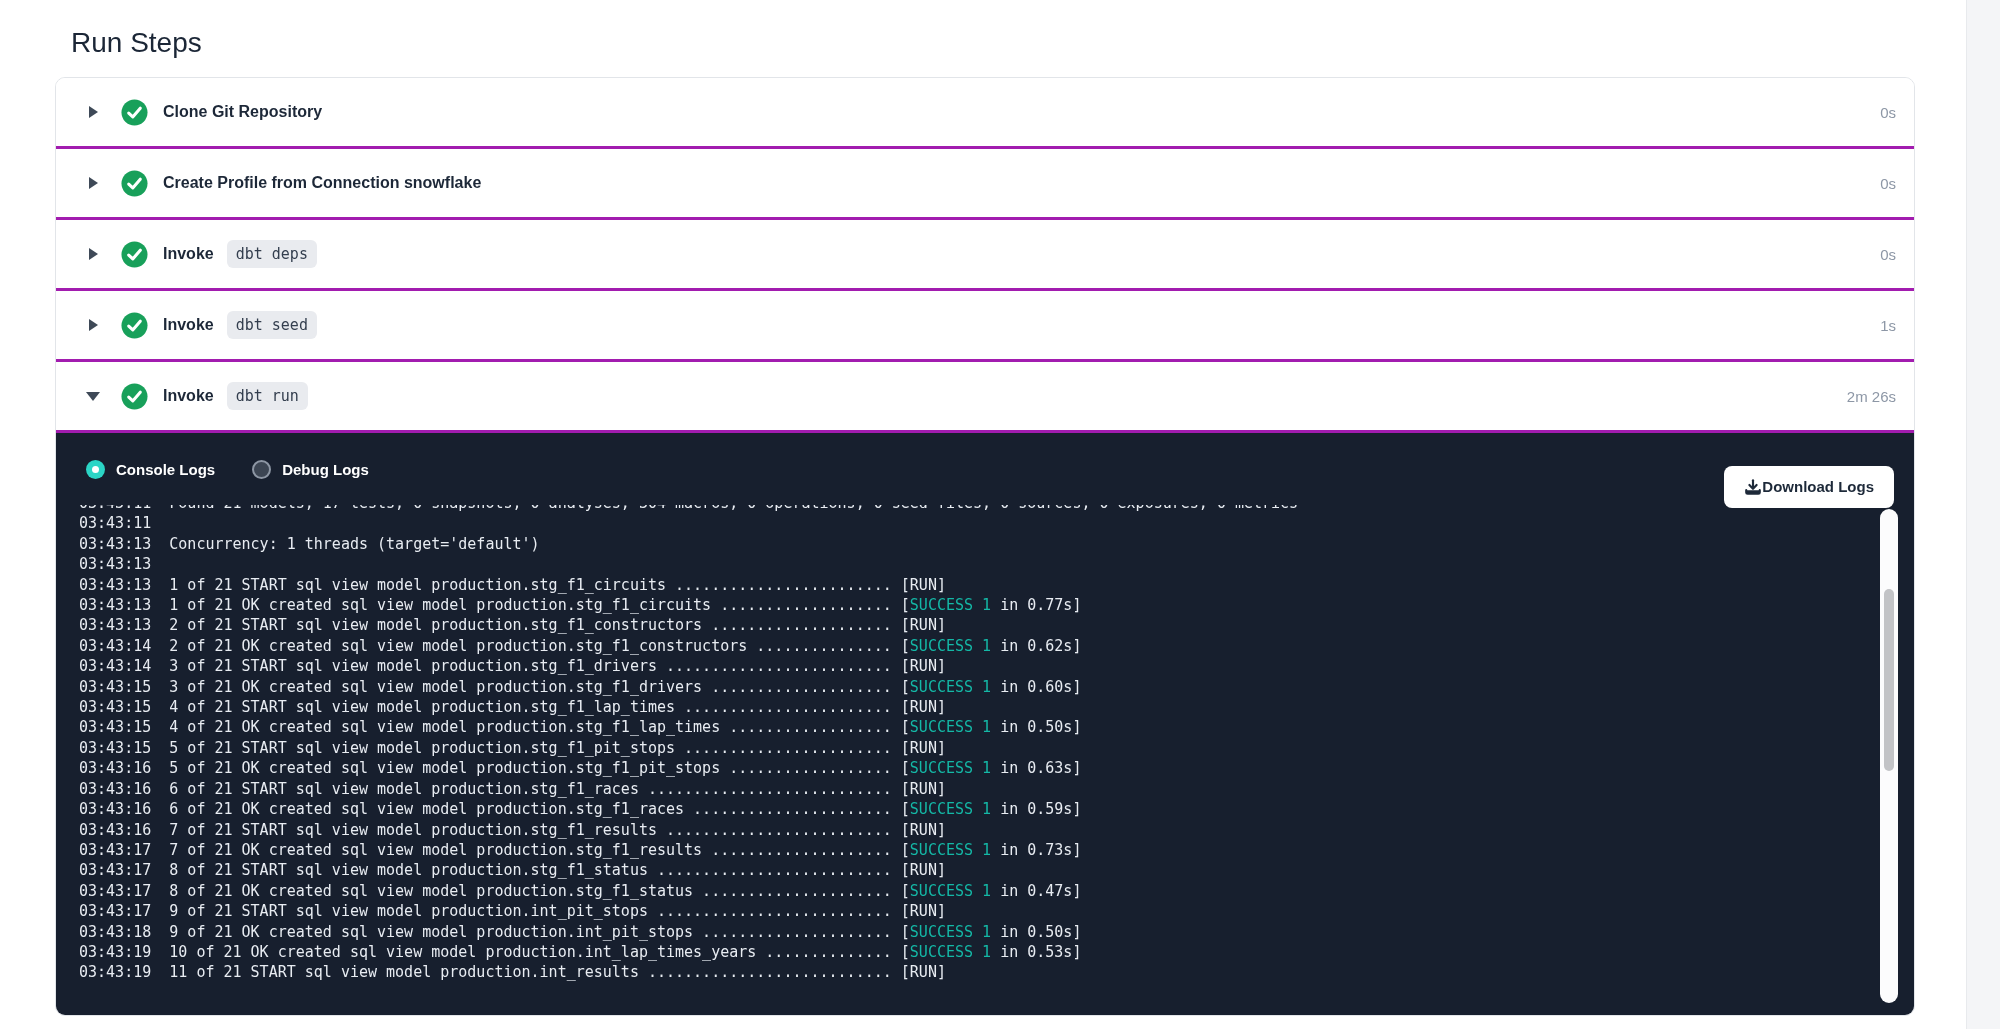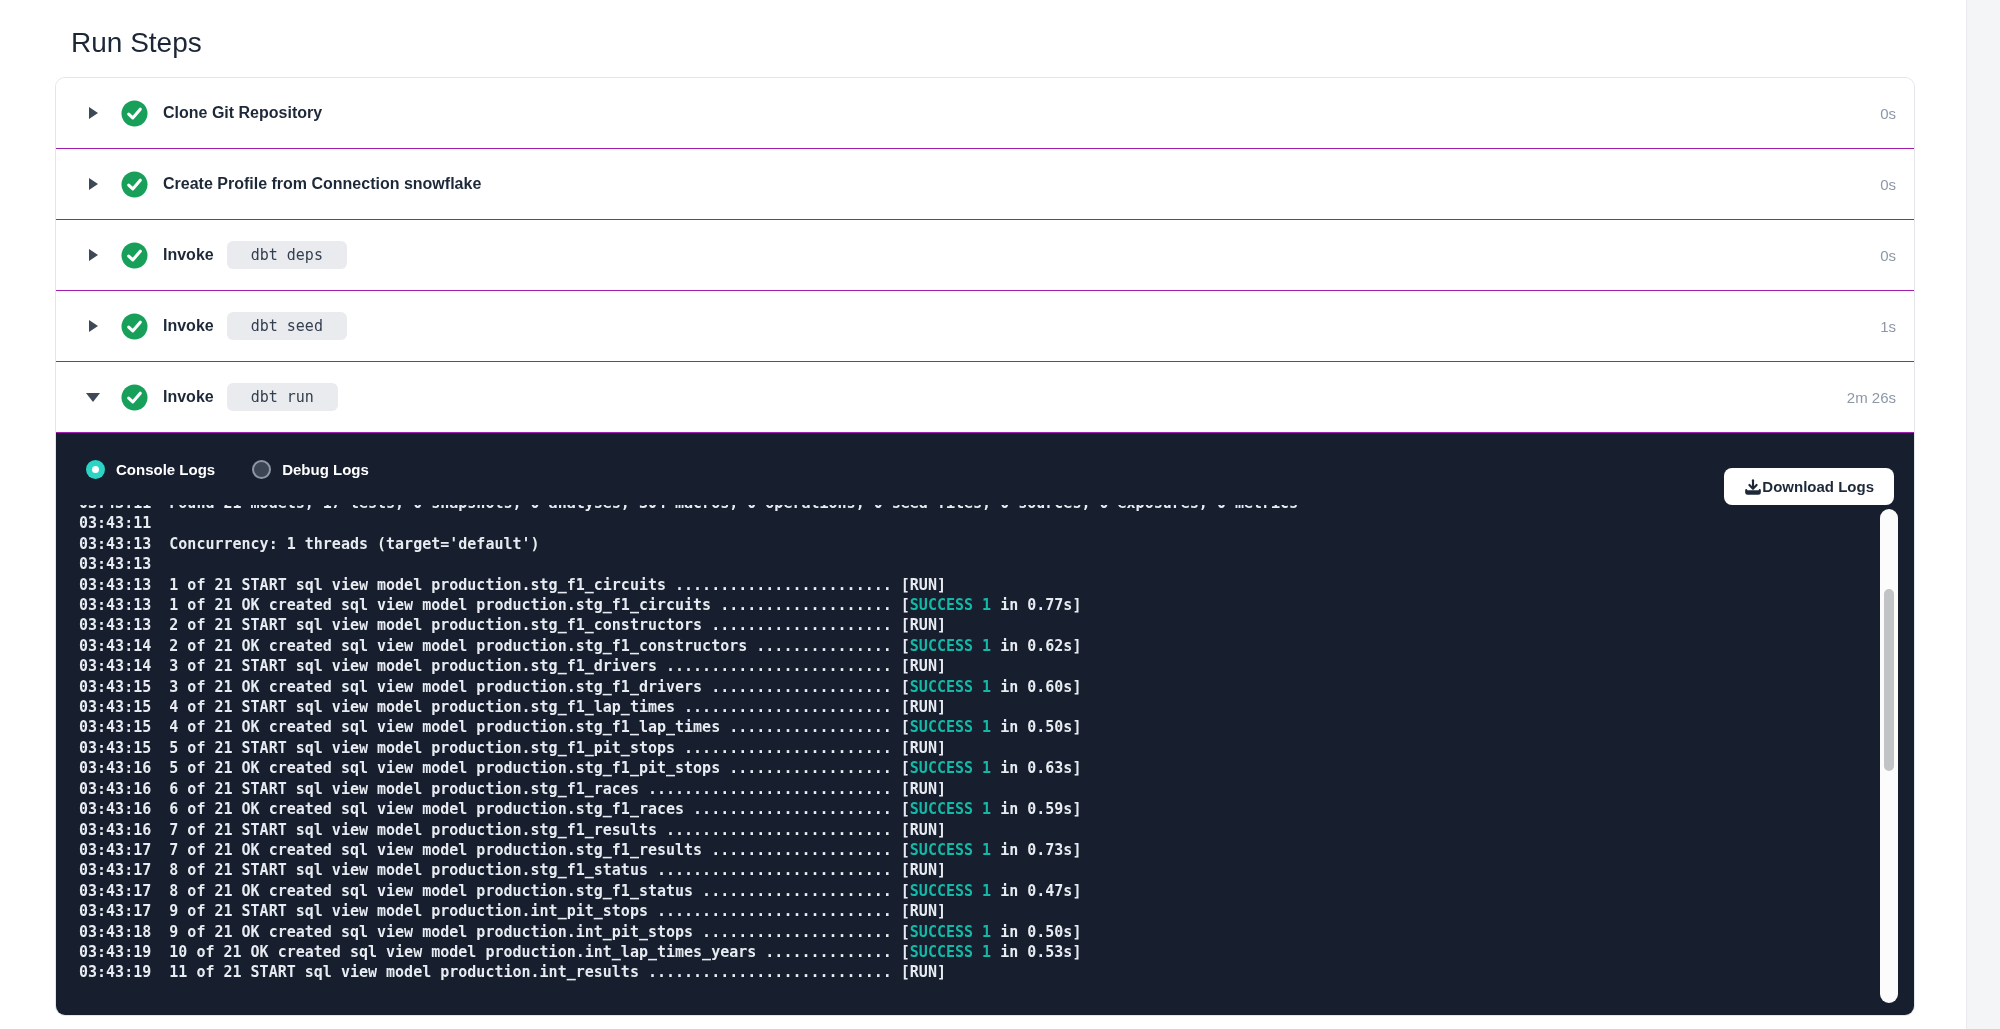--- a/index.html
+++ b/index.html
@@ -20,21 +20,21 @@
   }
   .card {
     position: absolute; left: 55px; top: 77px; width: 1860px;
     background: #ffffff;
     border: 1px solid #e2e5e9; border-radius: 10px;
     box-sizing: border-box;
     overflow: hidden;
   }
   .step-row {
     height: 71px; box-sizing: border-box;
-    border-bottom: 1px solid #a21caf;
+    border-bottom: 3px solid #a21caf;
     display: flex; align-items: center;
     padding: 0 18px 0 30px;
     background: #ffffff;
     cursor: pointer;
   }
   .caret-box { width: 14px; display: flex; justify-content: center; margin-right: 21px; }
   .tri-right {
     width: 0; height: 0;
     border-top: 6px solid transparent; border-bottom: 6px solid transparent;
     border-left: 9px solid #3e4957;
@@ -44,30 +44,30 @@
     border-left: 7px solid transparent; border-right: 7px solid transparent;
     border-top: 9px solid #3e4957;
   }
   .check { width: 27px; height: 27px; margin-right: 15px; flex: 0 0 auto; }
   .step-label { font-size: 16px; font-weight: 700; color: #1d2838; }
   .step-badge {
     margin-left: 13px;
     font-family: "DejaVu Sans Mono", monospace;
     font-size: 15px; color: #333e4e;
     background: #e9ebef; border-radius: 6px;
-    padding: 5px 24px;
+    padding: 5px 9px;
   }
   .duration { margin-left: auto; font-size: 15px; color: #8d97a6; }
 
   .console {
     position: relative; height: 582px;
     background: #171f2e;
   }
   .console-header {
-    display: flex; 
+    display: flex; align-items: center;
     height: 72px; padding: 0 20px 0 30px;
   }
   .radio-group { display: flex; align-items: center; margin-right: 37px; cursor: pointer; }
   .radio {
     width: 19px; height: 19px; border-radius: 50%;
     box-sizing: border-box; flex: 0 0 auto;
     margin-right: 11px;
     position: relative;
   }
   .radio.selected { background: #2bd5c6; }
@@ -88,21 +88,21 @@
     margin-top: 35px;
   }
   .log-area {
     position: absolute; left: 23px; right: 44px; top: 72px; bottom: 10px;
     overflow: hidden;
     font-family: "DejaVu Sans Mono", monospace;
     font-size: 15px; line-height: 20.4px;
     color: #e8ecf2;
   }
   .log-inner { margin-top: -12px; }
-  .log-line { white-space: pre; font-weight: bold; }
+  .log-line { white-space: pre; }
   .log-line .green { color: #14b8a6; }
   .scrollbar-track {
     position: absolute; right: 16px; top: 76px;
     width: 18px; height: 494px;
     background: #fcfcfd; border-radius: 9px;
   }
   .scrollbar-thumb {
     position: absolute; left: 4px; top: 80px;
     width: 10px; height: 182px;
     background: #c2c3c6; border-radius: 5px;

